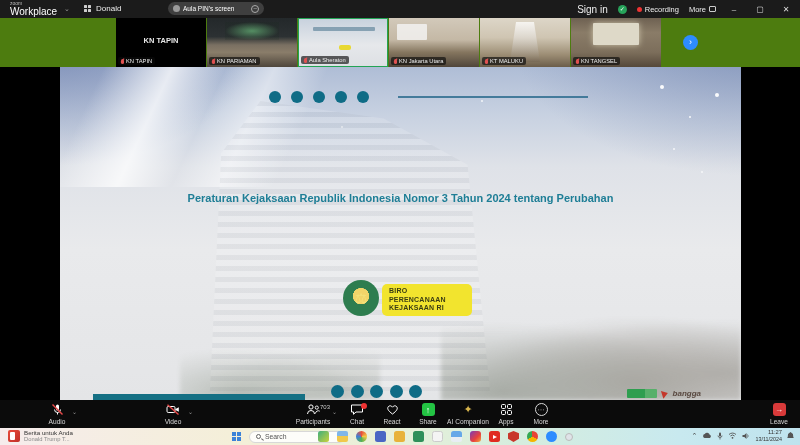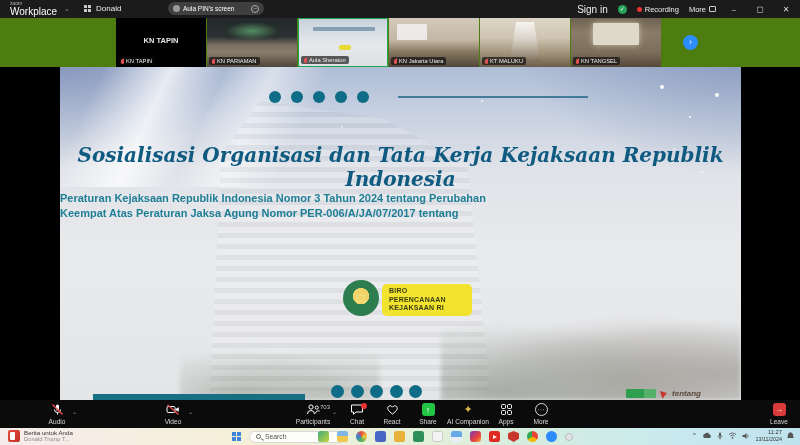--- a/index.html
+++ b/index.html
@@ -70,21 +70,21 @@
                        radial-gradient(ellipse at 65% 80%, rgba(95,85,70,.8), rgba(95,85,70,0) 65%),
                        radial-gradient(ellipse at 95% 70%, rgba(80,75,60,.7), rgba(80,75,60,0) 60%); }
   .treesL { position:absolute; left:120px; bottom:0; width:200px; height:60px; opacity:.35; filter:blur(2px);
             background:radial-gradient(ellipse at 30% 90%, rgba(75,90,65,.8), rgba(75,90,65,0) 60%),
                        radial-gradient(ellipse at 75% 85%, rgba(85,95,70,.7), rgba(85,95,70,0) 60%); }
   .dots-top { position:absolute; left:209px; top:24px; display:flex; gap:10px; }
   .dots-top i, .dots-bottom i { width:12px; height:12px; border-radius:50%; background:#0f6c86; display:block; }
   .topline { position:absolute; left:338px; top:29px; width:190px; height:2px; background:#2f6d8f; opacity:.85; }
   .slide-title { position:absolute; left:0; right:0; top:76px; text-align:center;
                  font-family:"DejaVu Serif", serif; font-style:italic; font-weight:600; font-size:20px; color:#0f5a80; }
-  .slide-sub { position:absolute; left:0; right:0; top:124px; text-align:left; font-weight:bold; font-size:11px; line-height:14.5px; color:#1e7e96; }
+  .slide-sub { position:absolute; left:0; right:0; top:124px; text-align:center; font-weight:bold; font-size:11px; line-height:14.5px; color:#1e7e96; }
   .emblem { position:absolute; left:283px; top:213px; width:36px; height:36px; border-radius:50%;
             background:radial-gradient(circle at 50% 45%, #f1d469 0 30%, #2e7d4f 31% 75%, #c9a93c 76% 100%);
             display:flex; align-items:center; justify-content:center; font-size:14px; color:#f3e27a; }
   .badge { position:absolute; left:322px; top:217px; width:90px; height:32px; background:#f2e42e; border-radius:5px;
            padding:3px 0 0 7px; }
   .badge div { font-size:7px; font-weight:bold; color:#3a3d14; line-height:8.5px; letter-spacing:.2px; }
   .slide-date { position:absolute; left:0; right:0; top:283px; text-align:center; font-weight:bold; font-size:9.5px; color:#1f7a93; }
   .dots-bottom { position:absolute; left:271px; top:318px; display:flex; gap:6.5px; }
   .dots-bottom i { width:13px; height:13px; }
   .tealstrip { position:absolute; left:33px; bottom:0; width:212px; height:6px; background:#157084; }
@@ -225,25 +225,23 @@
 
       <div class="dots-top">
           <i></i>
           <i></i>
           <i></i>
           <i></i>
           <i></i>
         </div>
       <div class="topline"></div>
 
-      <div class="slide-title">Sosialisasi Organisasi dan Tata Kerja Kejaksaan Republik Indonesia</div>
 
       <div class="slide-sub">
         <div>Peraturan Kejaksaan Republik Indonesia Nomor 3 Tahun 2024 tentang Perubahan</div>
-        <div>Keempat Atas Peraturan Jaksa Agung Nomor PER-006/A/JA/07/2017 tentang</div>
       </div>
 
       <div class="emblem">⚖</div>
       <div class="badge">
         <div>BIRO</div>
         <div>PERENCANAAN</div>
         <div>KEJAKSAAN RI</div>
       </div>
 
 
@@ -251,21 +249,21 @@
           <i></i>
           <i></i>
           <i></i>
           <i></i>
           <i></i>
         </div>
       <div class="tealstrip"></div>
       <div class="brandrow">
         <span class="greenlogo"></span>
         <span class="wing"></span>
-        <span class="bangga">tentang</span>
+        <span class="bangga">bangga</span>
       </div>
     </div>
   </div>
 
   <div class="toolbar">
 
     <div class="tbi" style="left:35px; width:44px;">
       <svg width="13" height="13" viewBox="0 0 13 13">
         <rect x="5" y="1.5" width="3" height="6" rx="1.5" fill="#fff"></rect>
         <path d="M3.5 6.5 a3 3 0 0 0 6 0" stroke="#fff" stroke-width="1" fill="none"></path>

